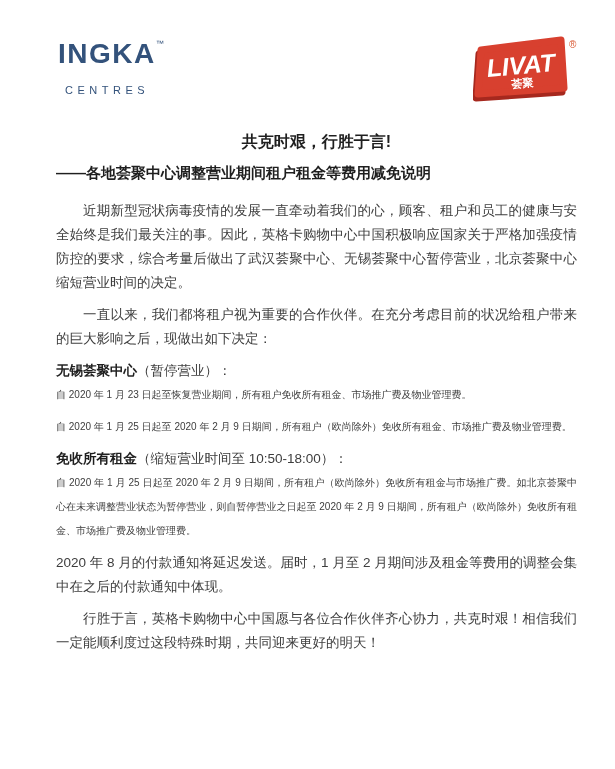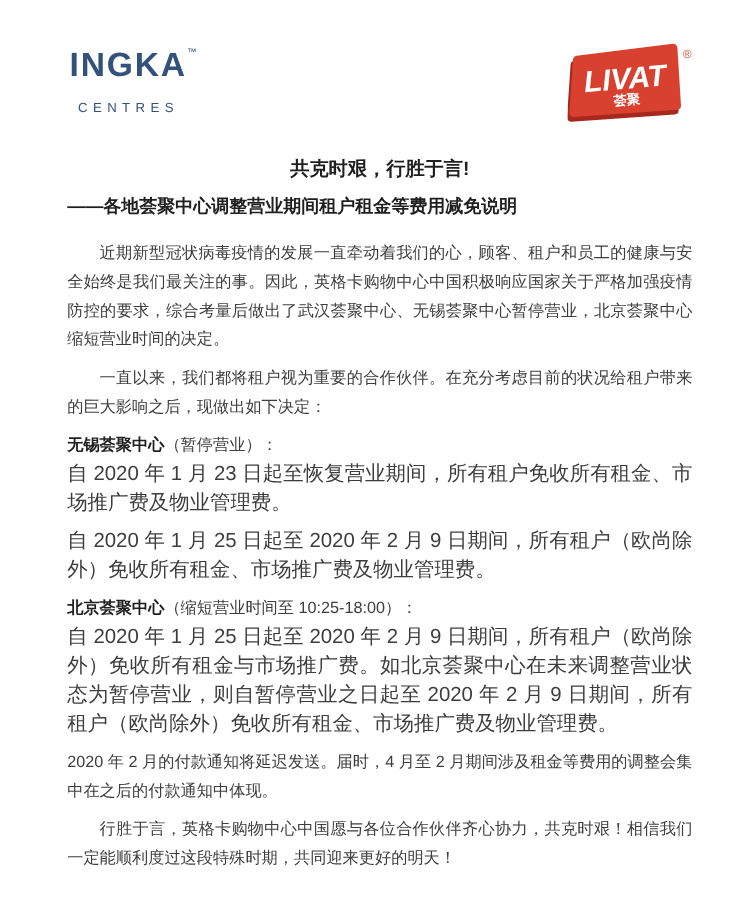--- a/index.html
+++ b/index.html
@@ -30,21 +30,21 @@
   }
   
   .para{
     font-size:13.5px;line-height:24px;color:#3d3d3d;
     text-align:justify;margin:0 0 8px;
   }
   .indent{text-indent:2em;}
   .section{margin:0 0 8px;}
   .sec-head{font-size:13.5px;line-height:24px;color:#3d3d3d;}
   .sec-name{font-weight:bold;color:#1f1f1f;}
-  .sec-body{font-size:17px;line-height:24px;color:#3d3d3d;text-align:justify;margin:0;}
+  .sec-body{font-size:10px;line-height:24px;color:#3d3d3d;text-align:justify;margin:0;}
   .bold-run{font-weight:bold;color:#1f1f1f;}
 </style>
 </head>
 <body>
 
 <div class="page">
 
   <div class="header">
     <div class="ingka">
       <div class="ingka-word"><span>INGKA</span><span class="tm">™</span></div>
@@ -73,22 +73,22 @@
   <div class="section">
     <div class="sec-head"><span class="sec-name">无锡荟聚中心</span><span class="sec-status">（暂停营业）：</span></div>
     <p class="sec-body">自 2020 年 1 月 23 日起至恢复营业期间，所有租户免收所有租金、市场推广费及物业管理费。</p>
   </div>
 
   <div class="section">
     <p class="sec-body">自 2020 年 1 月 25 日起至 2020 年 2 月 9 日期间，所有租户（欧尚除外）免收所有租金、市场推广费及物业管理费。</p>
   </div>
 
   <div class="section">
-    <div class="sec-head"><span class="sec-name">北京荟聚中心</span><span class="sec-status">（缩短营业时间至 10:25-18:00）：</span></div>
+    <div class="sec-head"><span class="sec-name">免收所有租金</span><span class="sec-status">（缩短营业时间至 10:50-18:00）：</span></div>
     <p class="sec-body">自 2020 年 1 月 25 日起至 2020 年 2 月 9 日期间，所有租户（欧尚除外）免收所有租金与市场推广费。如北京荟聚中心在未来调整营业状态为暂停营业，则自暂停营业之日起至 2020 年 2 月 9 日期间，所有租户（欧尚除外）免收所有租金、市场推广费及物业管理费。</p>
   </div>
 
-  <p class="para">2020 年 2 月的付款通知将延迟发送。届时，4 月至 2 月期间涉及租金等费用的调整会集中在之后的付款通知中体现。</p>
+  <p class="para">2020 年 8 月的付款通知将延迟发送。届时，1 月至 2 月期间涉及租金等费用的调整会集中在之后的付款通知中体现。</p>
 
 
   <p class="para indent">行胜于言，英格卡购物中心中国愿与各位合作伙伴齐心协力，共克时艰！相信我们一定能顺利度过这段特殊时期，共同迎来更好的明天！</p>
 
 </div>
 
 </body></html>

